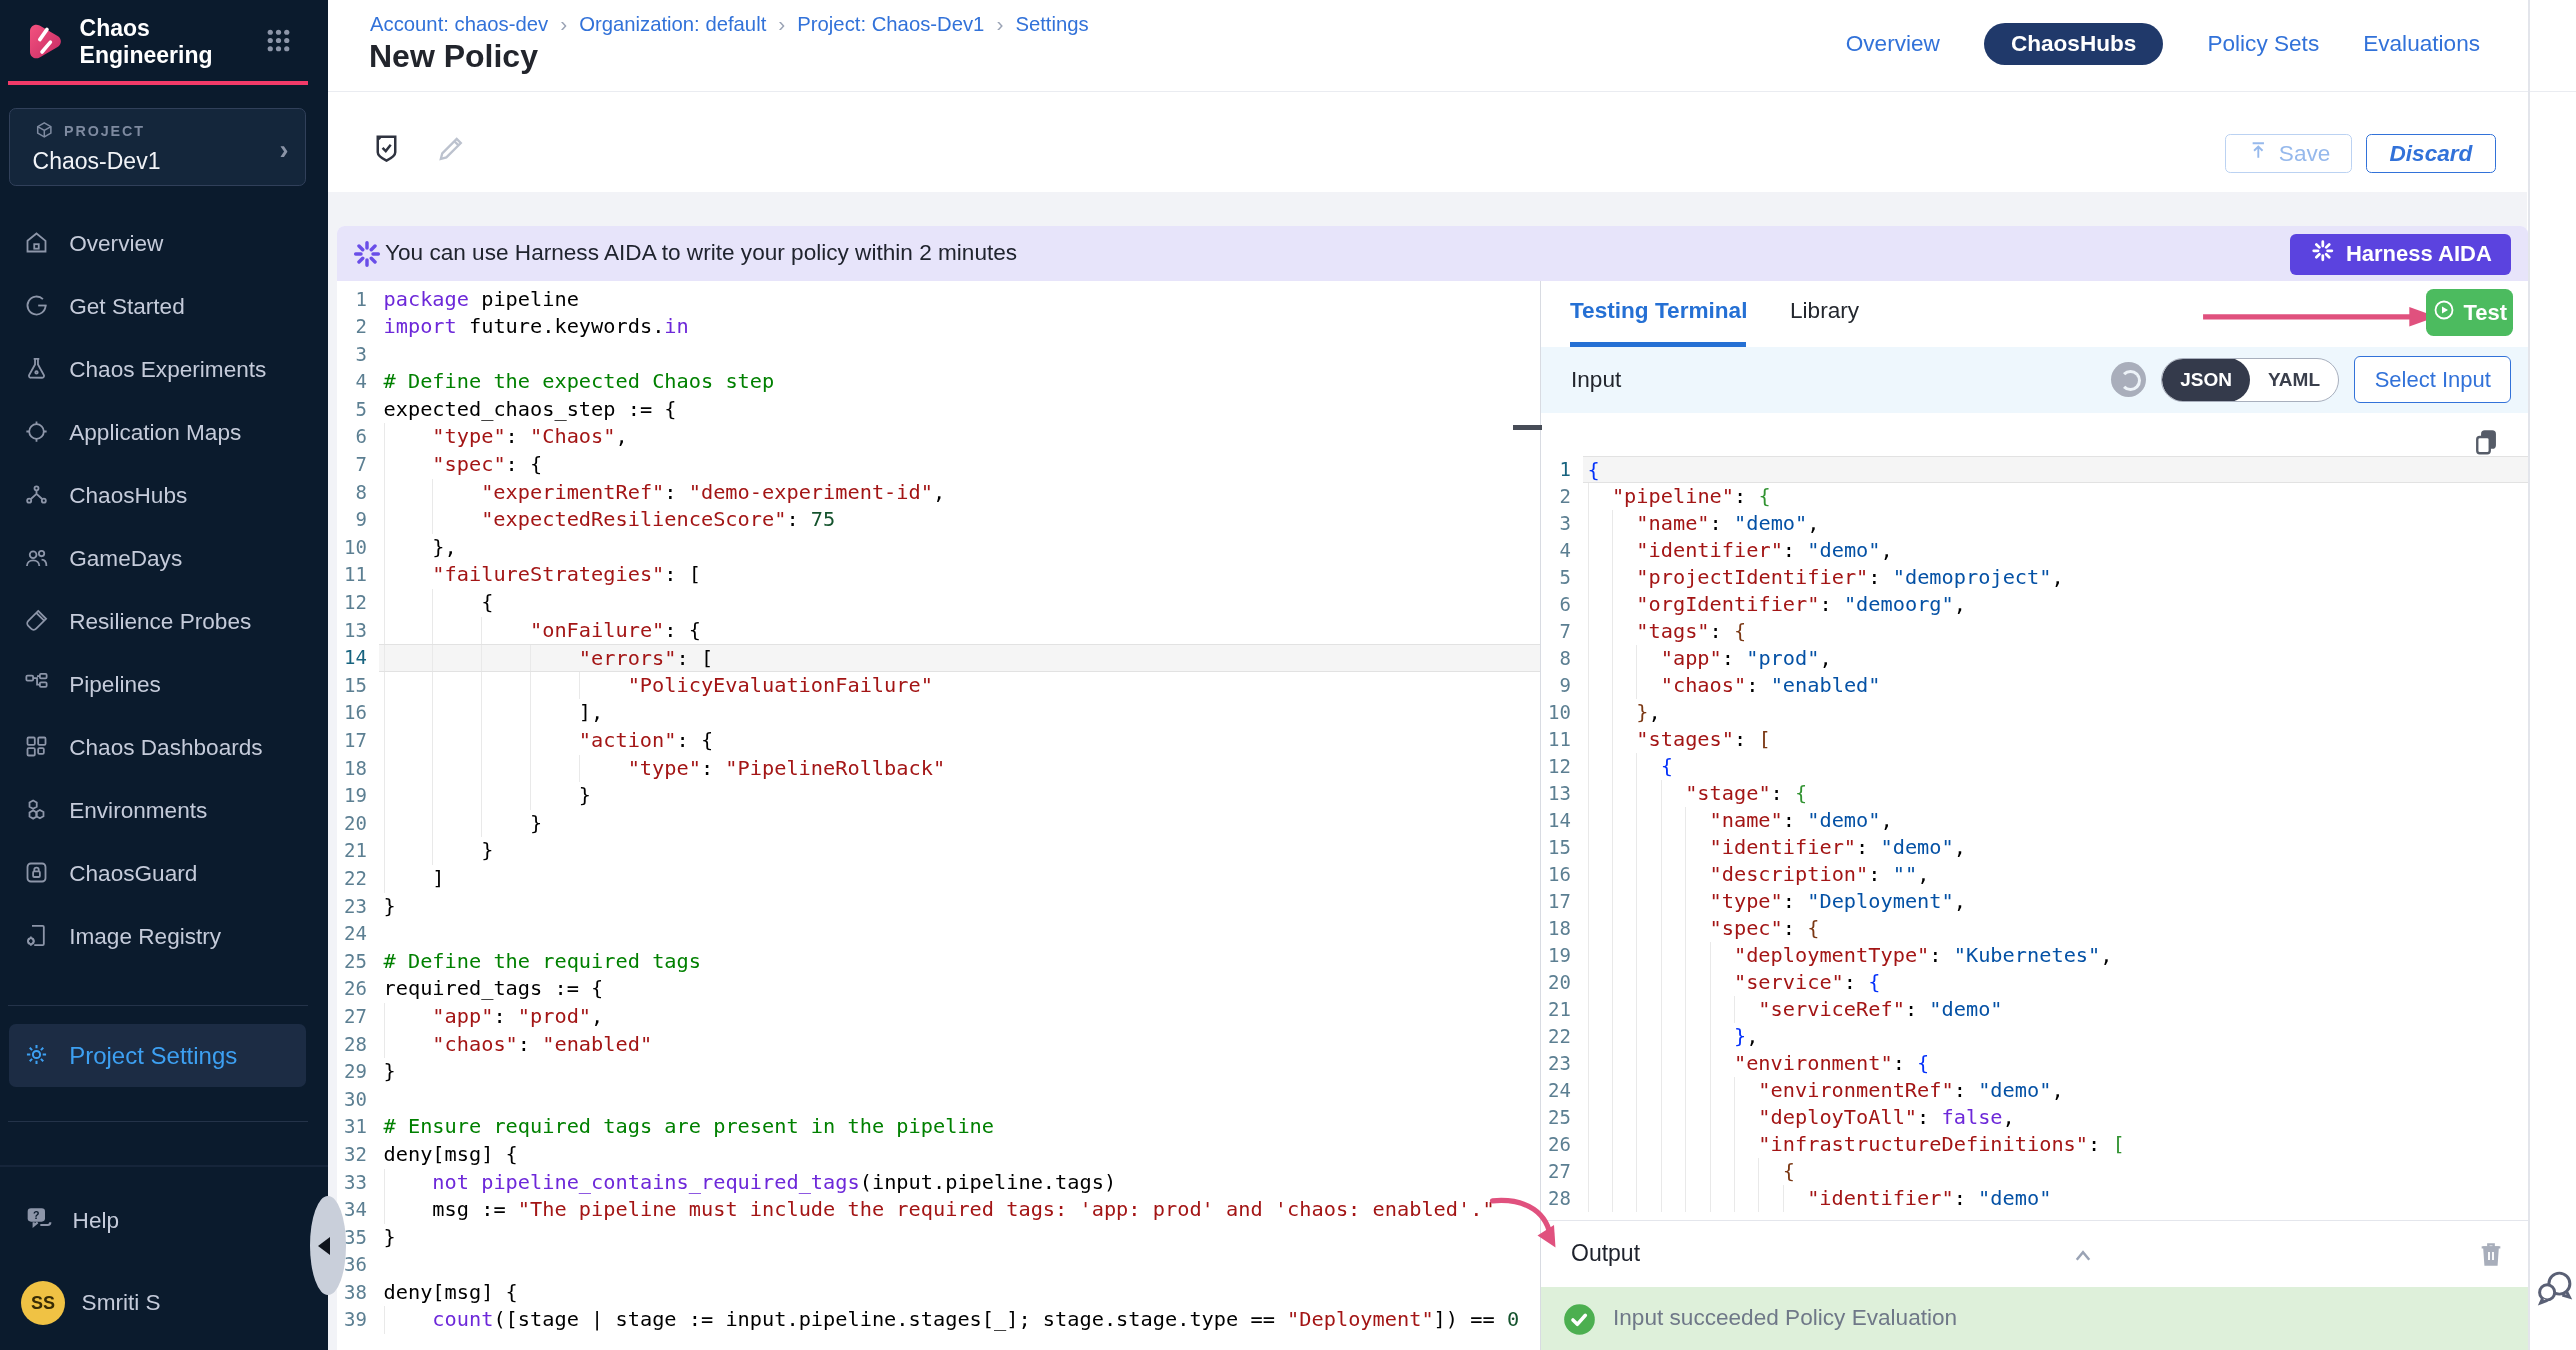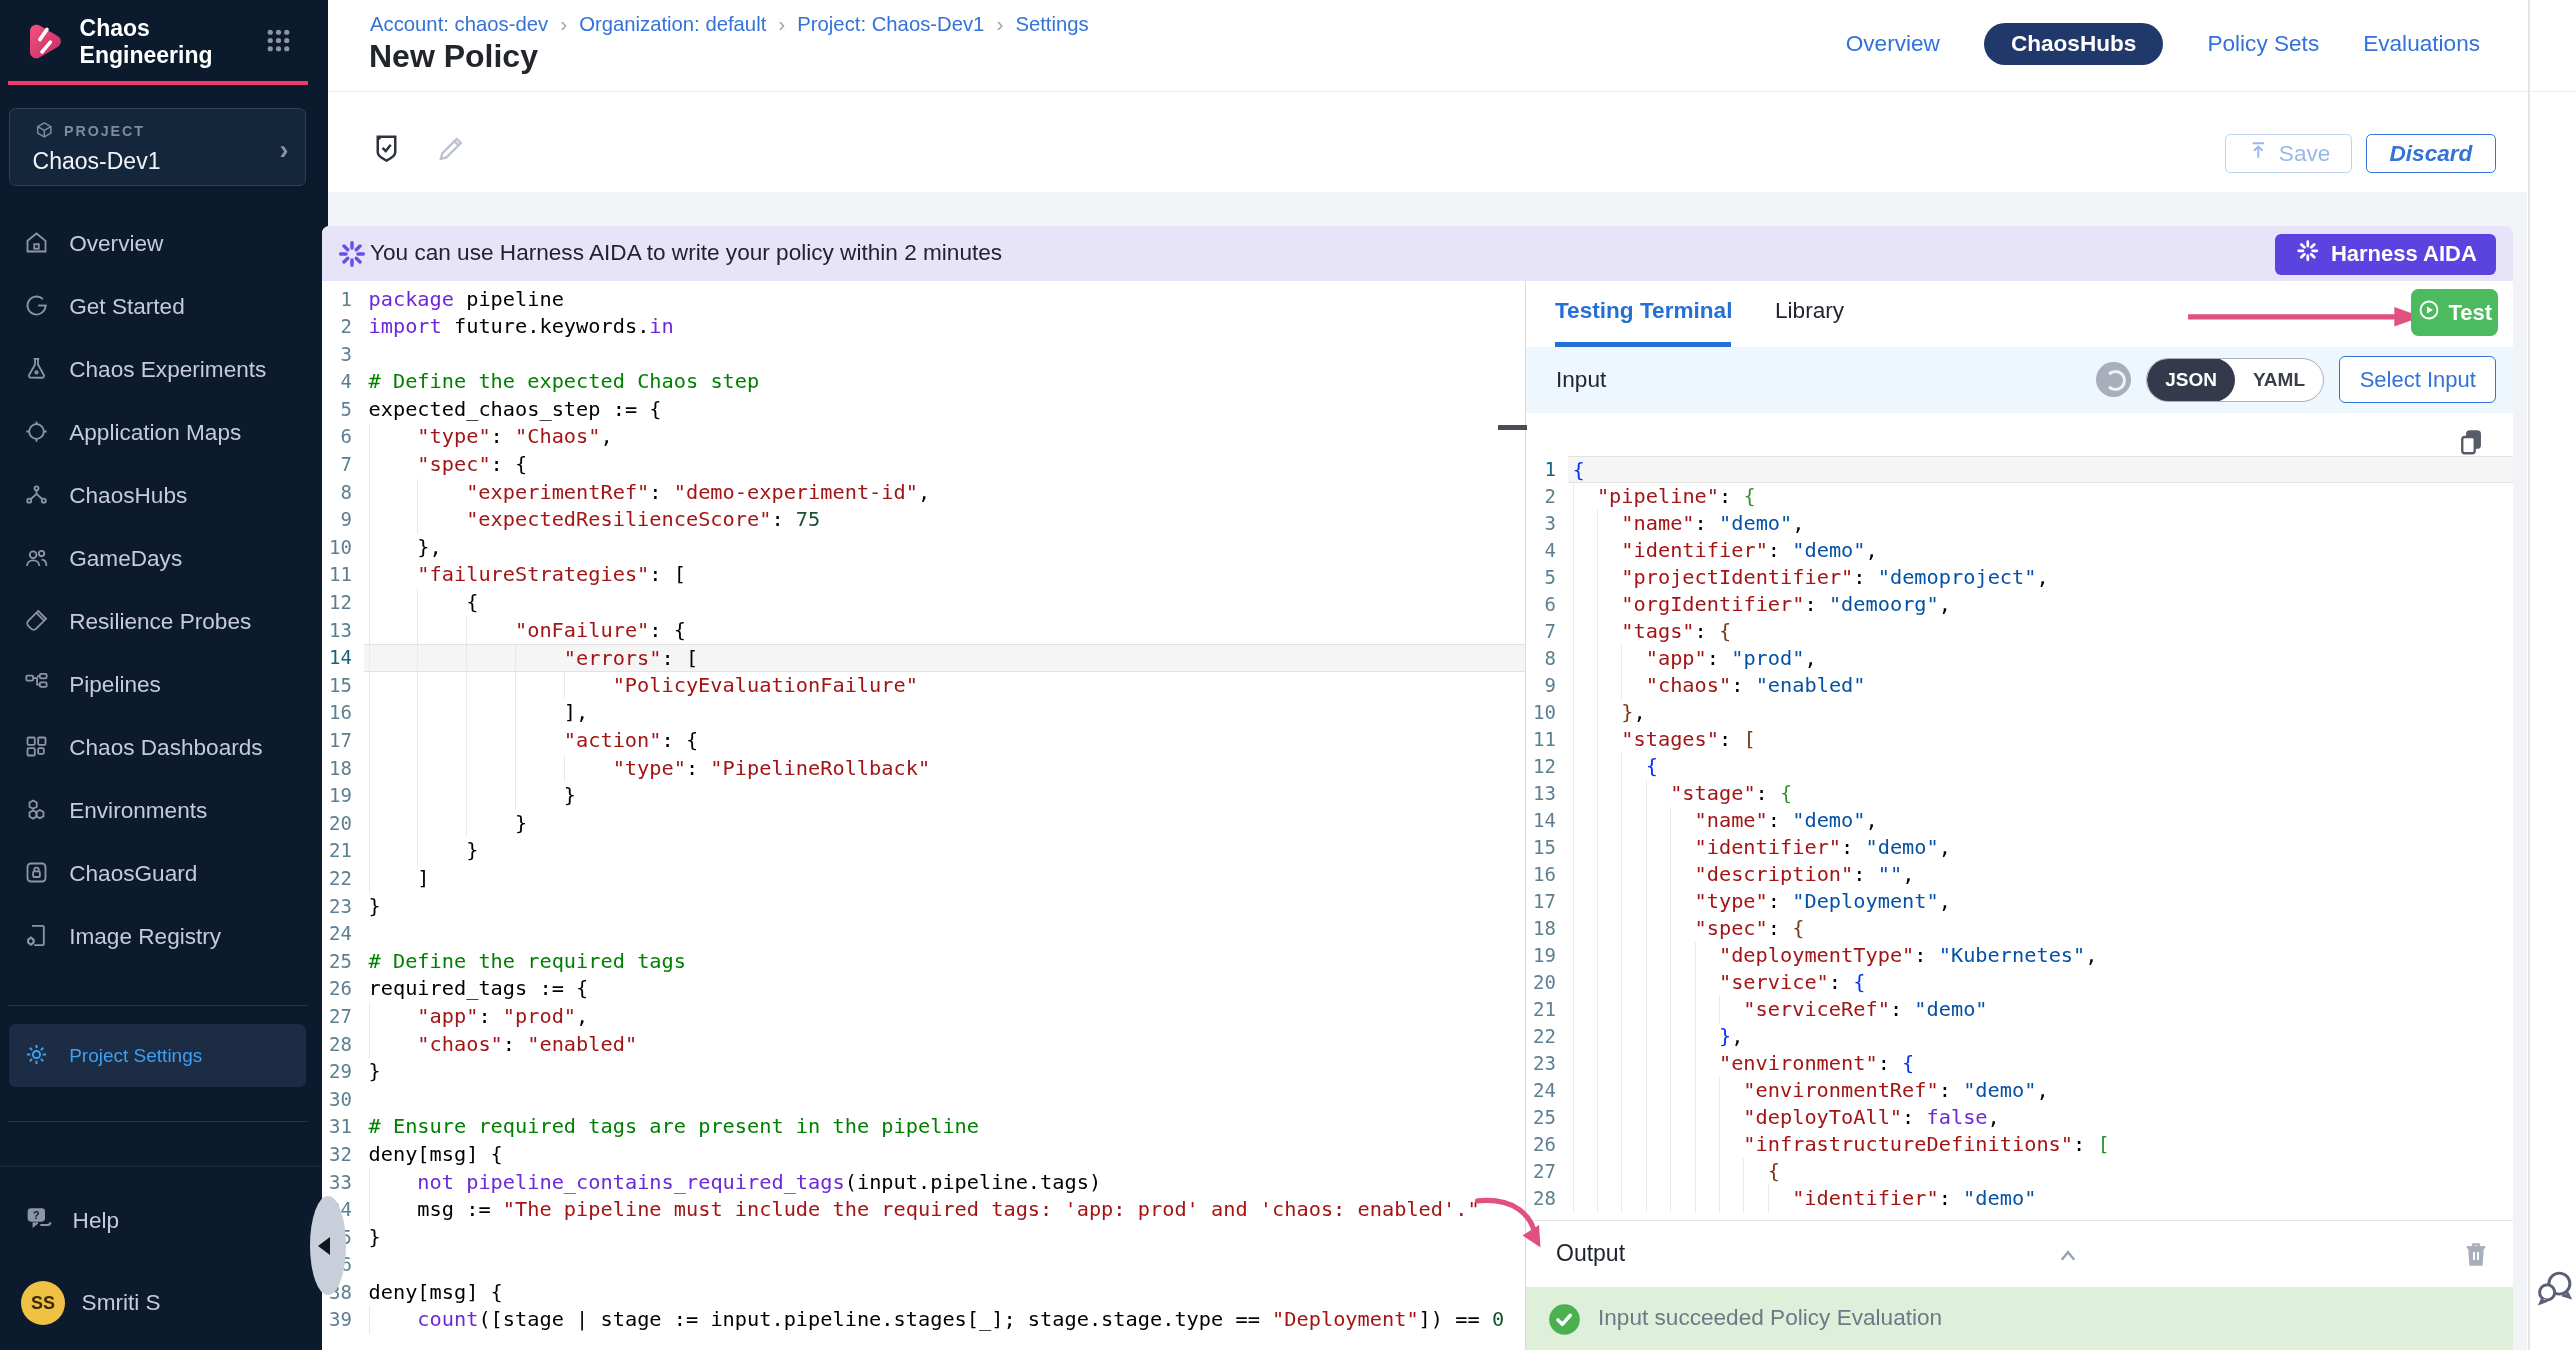--- a/index.html
+++ b/index.html
@@ -18,21 +18,21 @@
     font-weight:700; letter-spacing:1.9px; }
   .project-cube { position:absolute; left:22.6px; top:10.5px; }
   .project-name { position:absolute; left:22.6px; top:39px; color:#F2F4F8; font-size:23px; }
   .project-chevron { position:absolute; right:16.6px; top:25.6px; color:#8A93A6; font-size:27px; font-weight:700; }
   .side-nav { position:absolute; left:0; top:212px; width:328px; }
   .nav-item { display:flex; align-items:center; height:63px; padding-left:22.6px; cursor:pointer; }
   .nav-item .lbl { color:#C5CBDA; font-size:22.6px; margin-left:19.6px; }
   .side-div { position:absolute; left:7.5px; width:300px; height:0.8px; background:#243349; }
   .settings-item { position:absolute; left:9px; top:1024px; width:297px; height:63px;
     background:#1C2C44; border-radius:6.8px; display:flex; align-items:center; padding-left:13.6px; }
-  .settings-item .lbl { color:#3DA0F2; font-size:19px; margin-left:19.6px; }
+  .settings-item .lbl { color:#3DA0F2; font-size:24px; margin-left:19.6px; }
   .footer-sep { position:absolute; left:0; top:1165px; width:328px; height:1.5px; background:#16253A; }
   .help-row { position:absolute; left:22.6px; top:1194px; height:53px; display:flex; align-items:center; }
   .help-row .lbl { color:#C5CBDA; font-size:22.6px; margin-left:18px; }
   .user-row { position:absolute; left:21px; top:1279px; height:48px; display:flex; align-items:center; }
   .avatar { width:44px; height:44px; border-radius:50%; background:#F0C244; color:#3A2D05;
     font-size:18px; font-weight:700; display:flex; align-items:center; justify-content:center; }
   .user-row .lbl { color:#C5CBDA; font-size:22.6px; margin-left:16.6px; }
   .collapse-handle { position:absolute; left:310px; top:1196px; width:36px; height:99px;
     background:#C9CFDA; border-radius:18px / 50px; z-index:40; }
   .collapse-handle .tri { position:absolute; left:7.5px; top:41px; width:0; height:0;
@@ -55,21 +55,21 @@
   .toolbar { position:absolute; left:328px; top:93px; width:2248px; height:99px; background:#fff; }
   .tb-icons { position:absolute; left:41px; top:38px; display:flex; gap:30px; align-items:center; }
   .tb-buttons { position:absolute; right:80px; top:41px; display:flex; gap:13.6px; }
   .btn-save { display:flex; align-items:center; gap:9px; background:#fff; border:1.5px solid #BBD2F2;
     color:#96B9EC; border-radius:5.3px; font-size:22.6px; padding:6px 21px; height:39px; }
   .btn-discard { background:#fff; border:1.5px solid #3272D9; color:#3272D9; font-weight:600;
     border-radius:5.3px; font-size:22.6px; padding:6px 22.6px; height:39px;font-style:italic; }
 
   
   .content-bg { position:absolute; left:328px; top:192px; width:2199px; height:1158px; background:#F2F3F7; }
-  .panel { position:absolute; left:322px; top:226px; width:2191px; height:1125px; background:#fff;
+  .panel { position:absolute; left:337px; top:226px; width:2191px; height:1125px; background:#fff;
     border-radius:7.5px 7.5px 0 0; }
   .banner { position:absolute; left:0; top:0; width:2191px; height:55px; background:#E7E4FA;
     border-radius:7.5px 7.5px 0 0; }
   .banner-text { position:absolute; left:48px; top:14.3px; font-size:22.6px; color:#20242E; }
   .banner-icon { position:absolute; left:13.6px; top:12px; }
   .btn-aida { position:absolute; right:16.6px; top:7.5px; height:41px; background:#5B43DF; color:#fff;
     border:none; border-radius:6px; font-size:22px; font-weight:700; padding:0 19.6px;
     display:flex; align-items:center; gap:10.5px; }
 
   .editor-left { position:absolute; left:0; top:55px; width:1203px; height:1070px; background:#fff;

